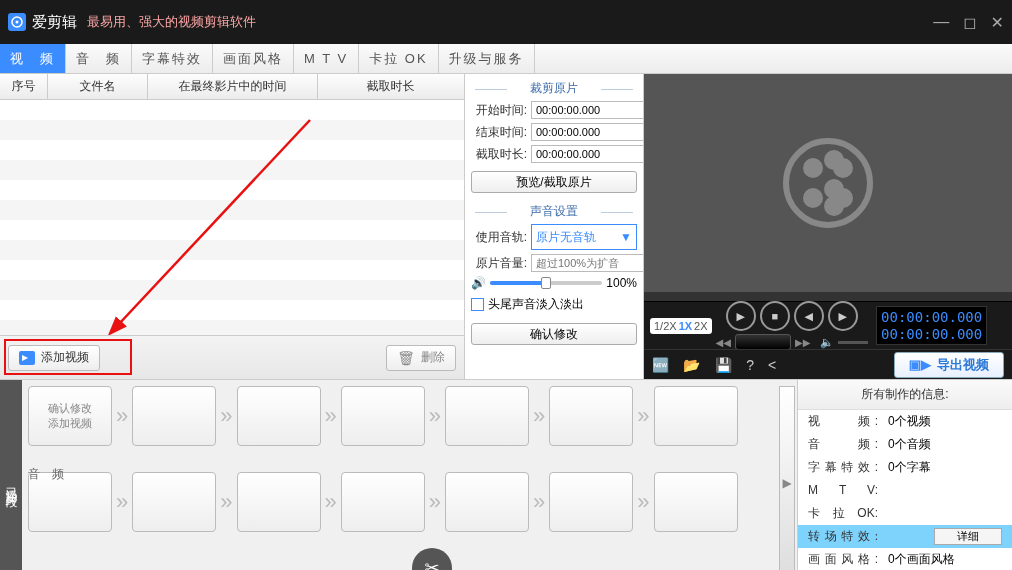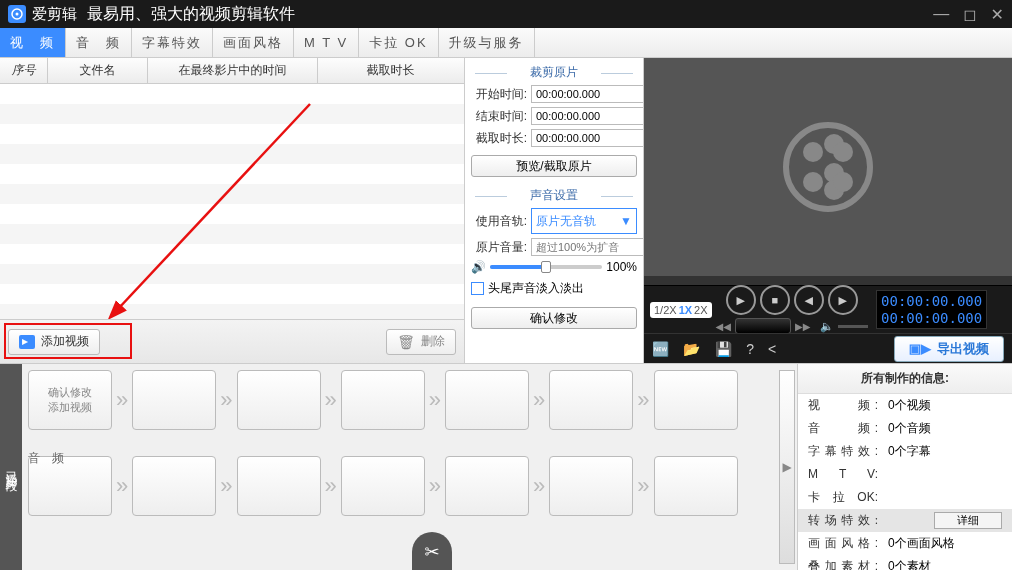--- a/index.html
+++ b/index.html
@@ -7,21 +7,21 @@
       font-family: "Microsoft YaHei", SimSun, Arial, sans-serif;
       background: #fff;
       width: 1012px;
       height: 570px;
       overflow: hidden;
       position: relative;
       font-size: 12px;
     }
     
     .title-bar {
-      height: 28px;
+      height: 44px;
       background: #1a1a1a;
       color: #fff;
       display: flex;
       align-items: center;
       padding: 0 8px;
     }
     .title-bar .logo {
       width: 18px;
       height: 18px;
       background: #3b8cff;
@@ -31,22 +31,22 @@
       justify-content: center;
       margin-right: 6px;
     }
     .title-bar .app-name {
       font-size: 15px;
       font-weight: 500;
       color: #fff;
       margin-right: 10px;
     }
     .title-bar .subtitle {
-      font-size: 16px;
-      color: #ffffff;
+      font-size: 13px;
+      color: #fca5a5;
     }
     .title-bar .window-controls {
       margin-left: auto;
       display: flex;
       gap: 14px;
       color: #aaa;
       font-size: 16px;
     }
     .title-bar .window-controls span { cursor: pointer; }
     
@@ -85,21 +85,21 @@
       height: 26px;
       background: linear-gradient(#fdfdfd,#ececec);
       border-bottom: 1px solid #ccc;
       font-size: 12px;
       color: #333;
     }
     .table-header div {
       display: flex; align-items: center; justify-content: center;
       border-right: 1px solid #ccc;
     }
-    .col-seq { width: 48px; font-style: italic; }
+    .col-seq { width: 48px; }
     .col-name { width: 100px; }
     .col-time { width: 170px; }
     .col-cut { width: 145px; border-right:none !important;text-align:right;}
     .table-body {
       flex: 1;
       background: repeating-linear-gradient(#fff, #fff 20px, #f5f5f5 20px, #f5f5f5 40px);
       position: relative;
     }
     .arrow-svg { position:absolute; top:0; left:0; pointer-events:none;}
     .bottom-bar {
@@ -182,24 +182,24 @@
     .tool-row .ticon { cursor:pointer; font-size:14px;}
     .export-btn { margin-left:auto; height:26px; padding:0 14px; background:linear-gradient(#fff,#e8f0ff); border:1px solid #8ab; border-radius:3px; color:#2a78d8; font-weight:bold; display:flex; align-items:center; gap:6px; cursor:pointer; font-size:13px;}
     
     .timeline-area { display:flex; height:207px; background:#f0f0f0; border-top:1px solid #ccc;}
     .tl-label { width:22px; background:#555; color:#fff; writing-mode:vertical-rl; text-align:center; font-size:12px; display:flex; align-items:center; justify-content:center; letter-spacing:2px;}
     .tl-main { flex:1; padding:6px; overflow:hidden; position:relative;}
     .clip-row { display:flex; align-items:center; gap:4px; margin-bottom:6px;}
     .clip { width:84px; height:60px; background:linear-gradient(#fff,#eee); border:1px solid #bbb; border-radius:4px; display:flex; align-items:center; justify-content:center; font-size:11px; color:#888; flex-direction:column; cursor:pointer;}
     .arrow-r { color:#bbb; font-size:22px;}
     .info-panel { width:215px; background:#fff; border-left:1px solid #ccc; font-size:12px;}
-    .info-title { text-align:center; padding:6px 0; background:linear-gradient(#fafafa,#eee); border-bottom:1px solid #ddd; font-weight:bold; color:#333;}
+    .info-title { text-align:center; padding:6px 0; background:linear-gradient(#fafafa,#eee); border-bottom:1px solid #ddd; font-weight:normal; color:#333;}
     .info-row { display:flex; padding:3px 10px; gap:10px;}
     .info-row .lab { width:70px; text-align:justify; text-align-last:justify; color:#333;}
-    .info-row.hl { background:#e5e5e5;font-family:Liberation Serif, serif;}
+    .info-row.hl { background:#7dd3fc;font-family:Liberation Serif, serif;}
     .info-row .detailbtn { margin-left:auto; border:1px solid #aaa; padding:0 22px; font-size:11px; cursor:pointer; background:#f5f5f5;}
     .audio-label { position:absolute; left:6px; top:86px; font-size:12px; color:#666;}
     .scissors { position:absolute; left:390px; bottom:-2px; width:40px; height:40px; background:#555; border-radius:50% 50% 0 0; display:flex; align-items:center; justify-content:center; color:#fff; font-size:18px;}
     .scroll-arrow { width:16px; background:linear-gradient(#fff,#ddd); border:1px solid #bbb; display:flex; align-items:center; justify-content:center; color:#888; cursor:pointer; align-self:stretch; margin:6px 2px;}
     .speaker-icon { color:#3b8cff; font-size:12px;}
     .jog { width:56px; height:16px; background:linear-gradient(#333,#000); border:1px solid #555; border-radius:3px;}
   </style>
 </head>
 <body>
 

